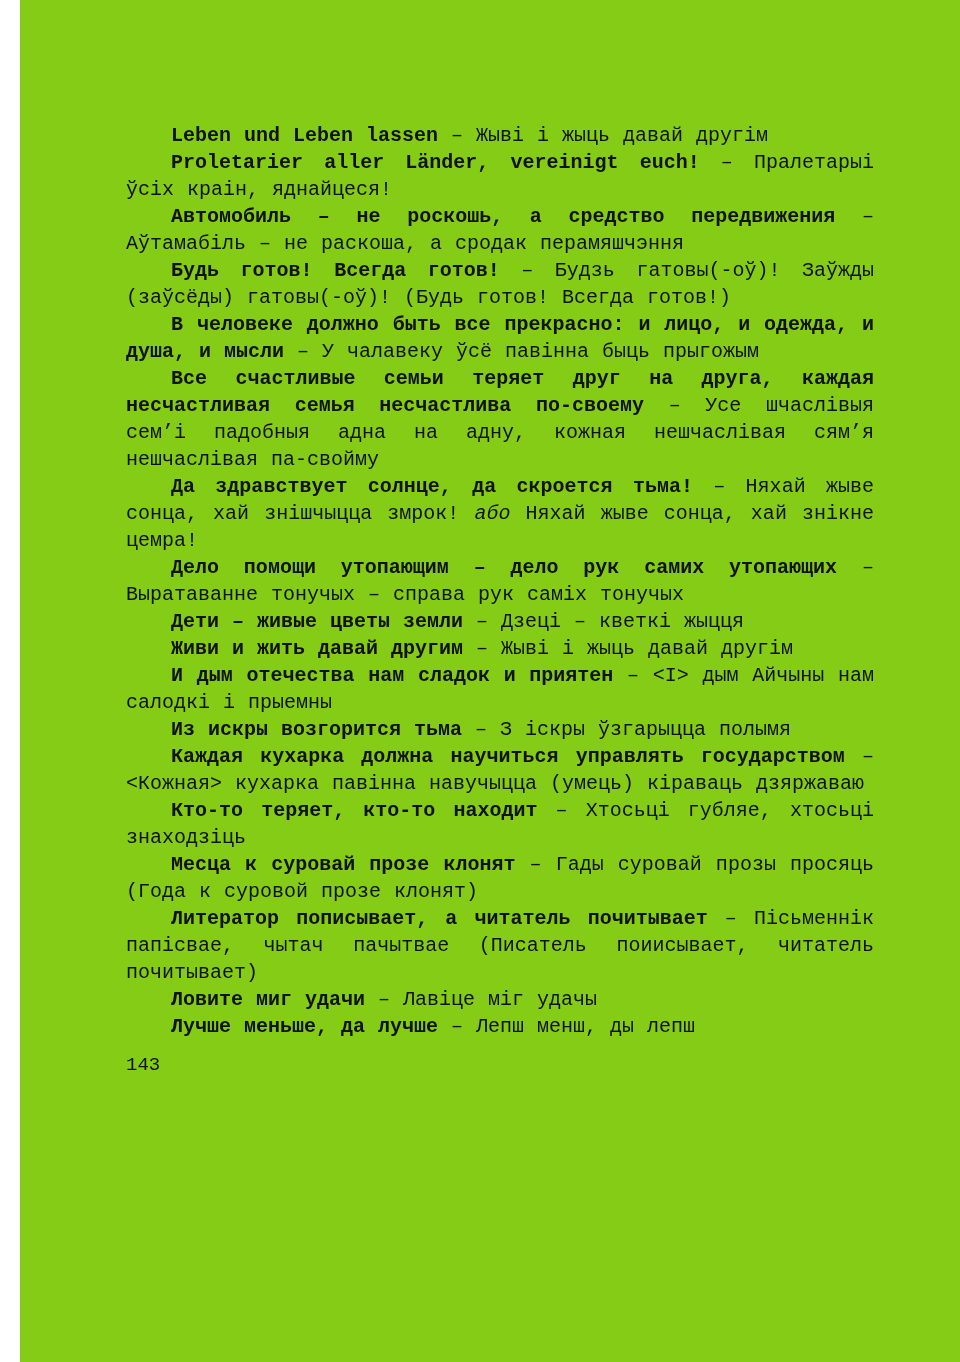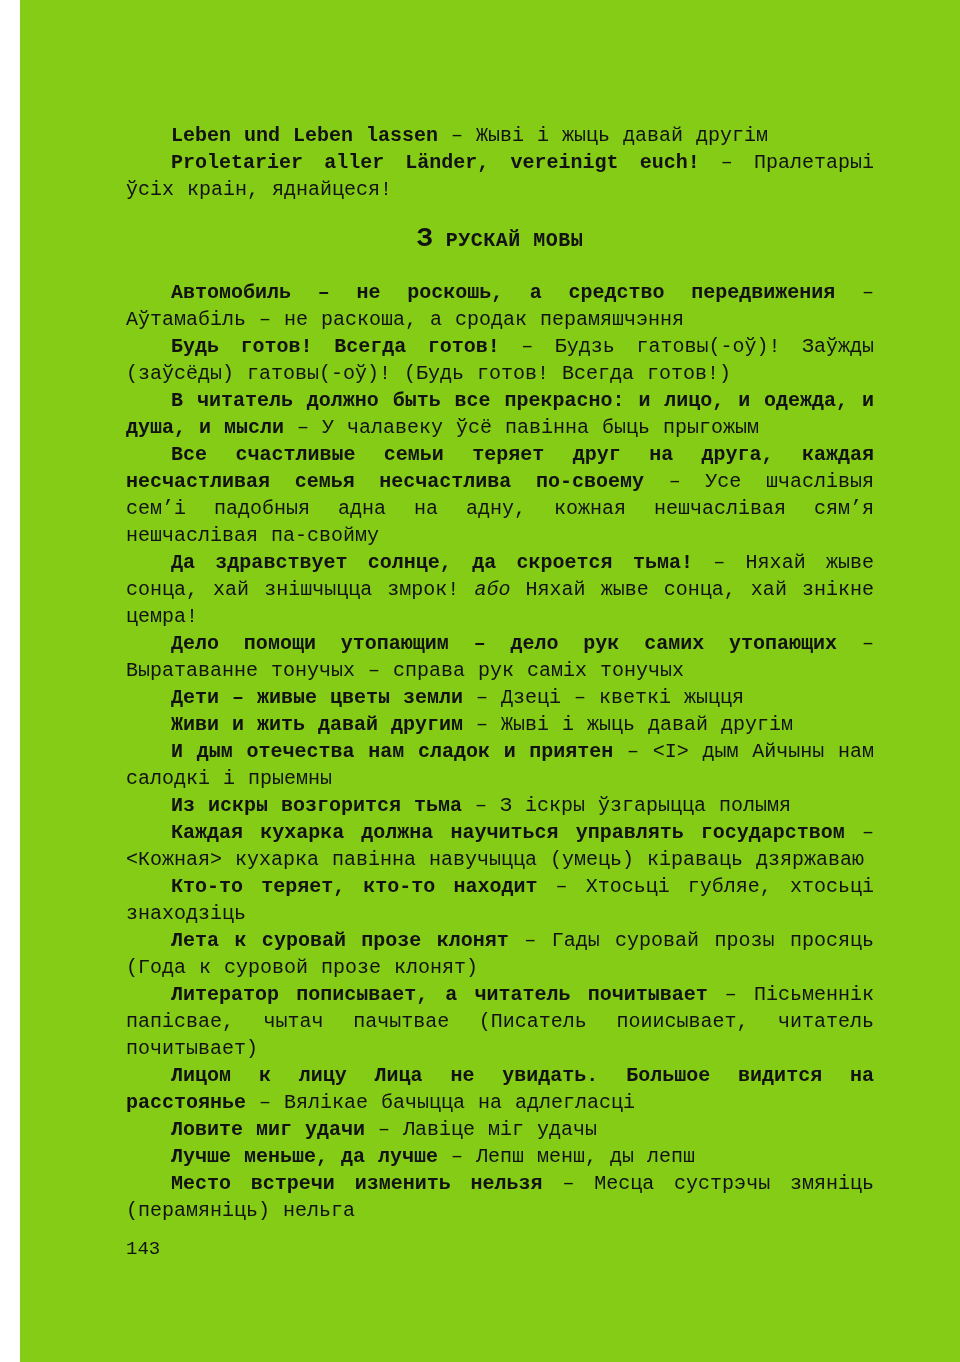--- a/index.html
+++ b/index.html
@@ -49,36 +49,33 @@
 </style>
 </head>
 <body>
 
 <div class="page">
   <div class="text-block">
     <div class="section">
         <p class="entry"><span class="seg-b">Leben und Leben lassen</span><span> – Жыві і жыць давай другім</span></p>
         <p class="entry"><span class="seg-b">Proletarier aller Länder, vereinigt euch!</span><span> – Пралетарыі ўсіх краін, яднайцеся!</span></p>
       </div>
-    <h2 class="heading">З РУСКАЙ МОВЫ</h2>
     <div class="section">
         <p class="entry"><span class="seg-b">Автомобиль – не роскошь, а средство передвижения</span><span> – Аўтамабіль – не раскоша, а сродак перамяшчэння</span></p>
         <p class="entry"><span class="seg-b">Будь готов! Всегда готов!</span><span> – Будзь гатовы(-оў)! Заўжды (заўсёды) гатовы(-оў)! (Будь готов! Всегда готов!)</span></p>
-        <p class="entry"><span class="seg-b">В читатель должно быть все прекрасно: и лицо, и одежда, и душа, и мысли</span><span> – У чалавеку ўсё павінна быць прыгожым</span></p>
+        <p class="entry"><span class="seg-b">В человеке должно быть все прекрасно: и лицо, и одежда, и душа, и мысли</span><span> – У чалавеку ўсё павінна быць прыгожым</span></p>
         <p class="entry"><span class="seg-b">Все счастливые семьи теряет друг на друга, каждая несчастливая семья несчастлива по-своему</span><span> – Усе шчаслівыя сем’і падобныя адна на адну, кожная нешчаслівая сям’я нешчаслівая па-свойму</span></p>
         <p class="entry"><span class="seg-b">Да здравствует солнце, да скроется тьма!</span><span> – Няхай жыве сонца, хай знішчыцца змрок! </span><span class="seg-i">або</span><span> Няхай жыве сонца, хай знікне цемра!</span></p>
         <p class="entry"><span class="seg-b">Дело помощи утопающим – дело рук самих утопающих</span><span> – Выратаванне тонучых – справа рук саміх тонучых</span></p>
         <p class="entry"><span class="seg-b">Дети – живые цветы земли</span><span> – Дзеці – кветкі жыцця</span></p>
         <p class="entry"><span class="seg-b">Живи и жить давай другим</span><span> – Жыві і жыць давай другім</span></p>
         <p class="entry"><span class="seg-b">И дым отечества нам сладок и приятен</span><span> – &lt;І&gt; дым Айчыны нам салодкі і прыемны</span></p>
         <p class="entry"><span class="seg-b">Из искры возгорится тьма</span><span> – З іскры ўзгарыцца полымя</span></p>
         <p class="entry"><span class="seg-b">Каждая кухарка должна научиться управлять государством</span><span> – &lt;Кожная&gt; кухарка павінна навучыцца (умець) кіраваць дзяржаваю</span></p>
         <p class="entry"><span class="seg-b">Кто-то теряет, кто-то находит</span><span> – Хтосьці губляе, хтосьці знаходзіць</span></p>
-        <p class="entry"><span class="seg-b">Лета к суровай прозе клонят</span><span> – Гады суровай прозы просяць (Года к суровой прозе клонят)</span></p>
+        <p class="entry"><span class="seg-b">Месца к суровай прозе клонят</span><span> – Гады суровай прозы просяць (Года к суровой прозе клонят)</span></p>
         <p class="entry"><span class="seg-b">Литератор пописывает, а читатель почитывает</span><span> – Пісьменнік папісвае, чытач пачытвае (Писатель поиисывает, читатель почитывает)</span></p>
-        <p class="entry"><span class="seg-b">Лицом к лицу Лица не увидать. Большое видится на расстоянье</span><span> – Вялікае бачыцца на адлегласці</span></p>
         <p class="entry"><span class="seg-b">Ловите миг удачи</span><span> – Лавіце міг удачы</span></p>
         <p class="entry"><span class="seg-b">Лучше меньше, да лучше</span><span> – Лепш менш, ды лепш</span></p>
-        <p class="entry"><span class="seg-b">Место встречи изменить нельзя</span><span> – Месца сустрэчы змяніць (перамяніць) нельга</span></p>
       </div>
     <div class="page-number">143</div>
   </div>
 </div>
 
 </body></html>

